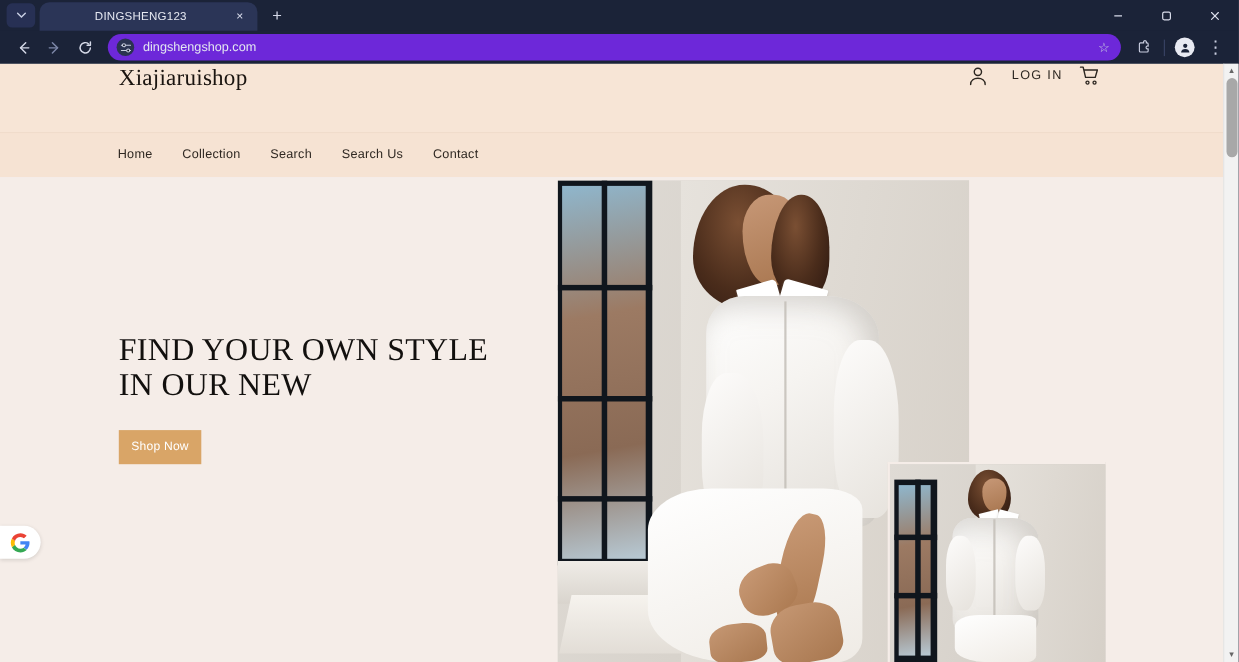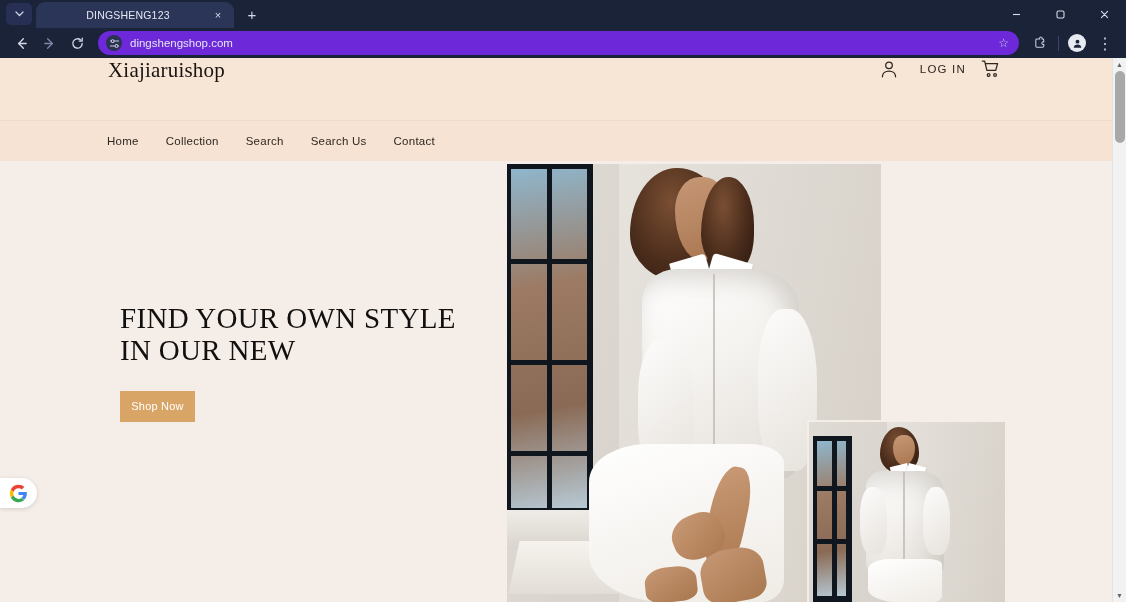--- a/index.html
+++ b/index.html
@@ -125,21 +125,21 @@
     display: flex; align-items: center; padding-left: 107px; gap: 27px;
     border-top: 1px solid #f0dccb;
   }
   .nav-link {
     font-size: 11.5px; color: #2f2822; letter-spacing: .25px; cursor: pointer;
     white-space: nowrap;
   }
 
   .hero { position: relative; height: 441px; background: #F5EDE8; }
 
-  .hero-copy { position: absolute; left: 120px; top: 141px; width: 370px; }
+  .hero-copy { position: absolute; left: 108px; top: 141px; width: 370px; }
   .hero-title {
     font-family: "Liberation Serif", serif;
     font-size: 29px; line-height: 1.12; color: #12100e;
     letter-spacing: .3px; font-weight: 400;
   }
   .shop-btn {
     display: inline-flex; align-items: center; justify-content: center;
     margin-top: 24px; width: 75px; height: 31px;
     background: #D9A567; color: #fff; font-size: 11px;
     border: none; cursor: pointer; letter-spacing: .2px;

